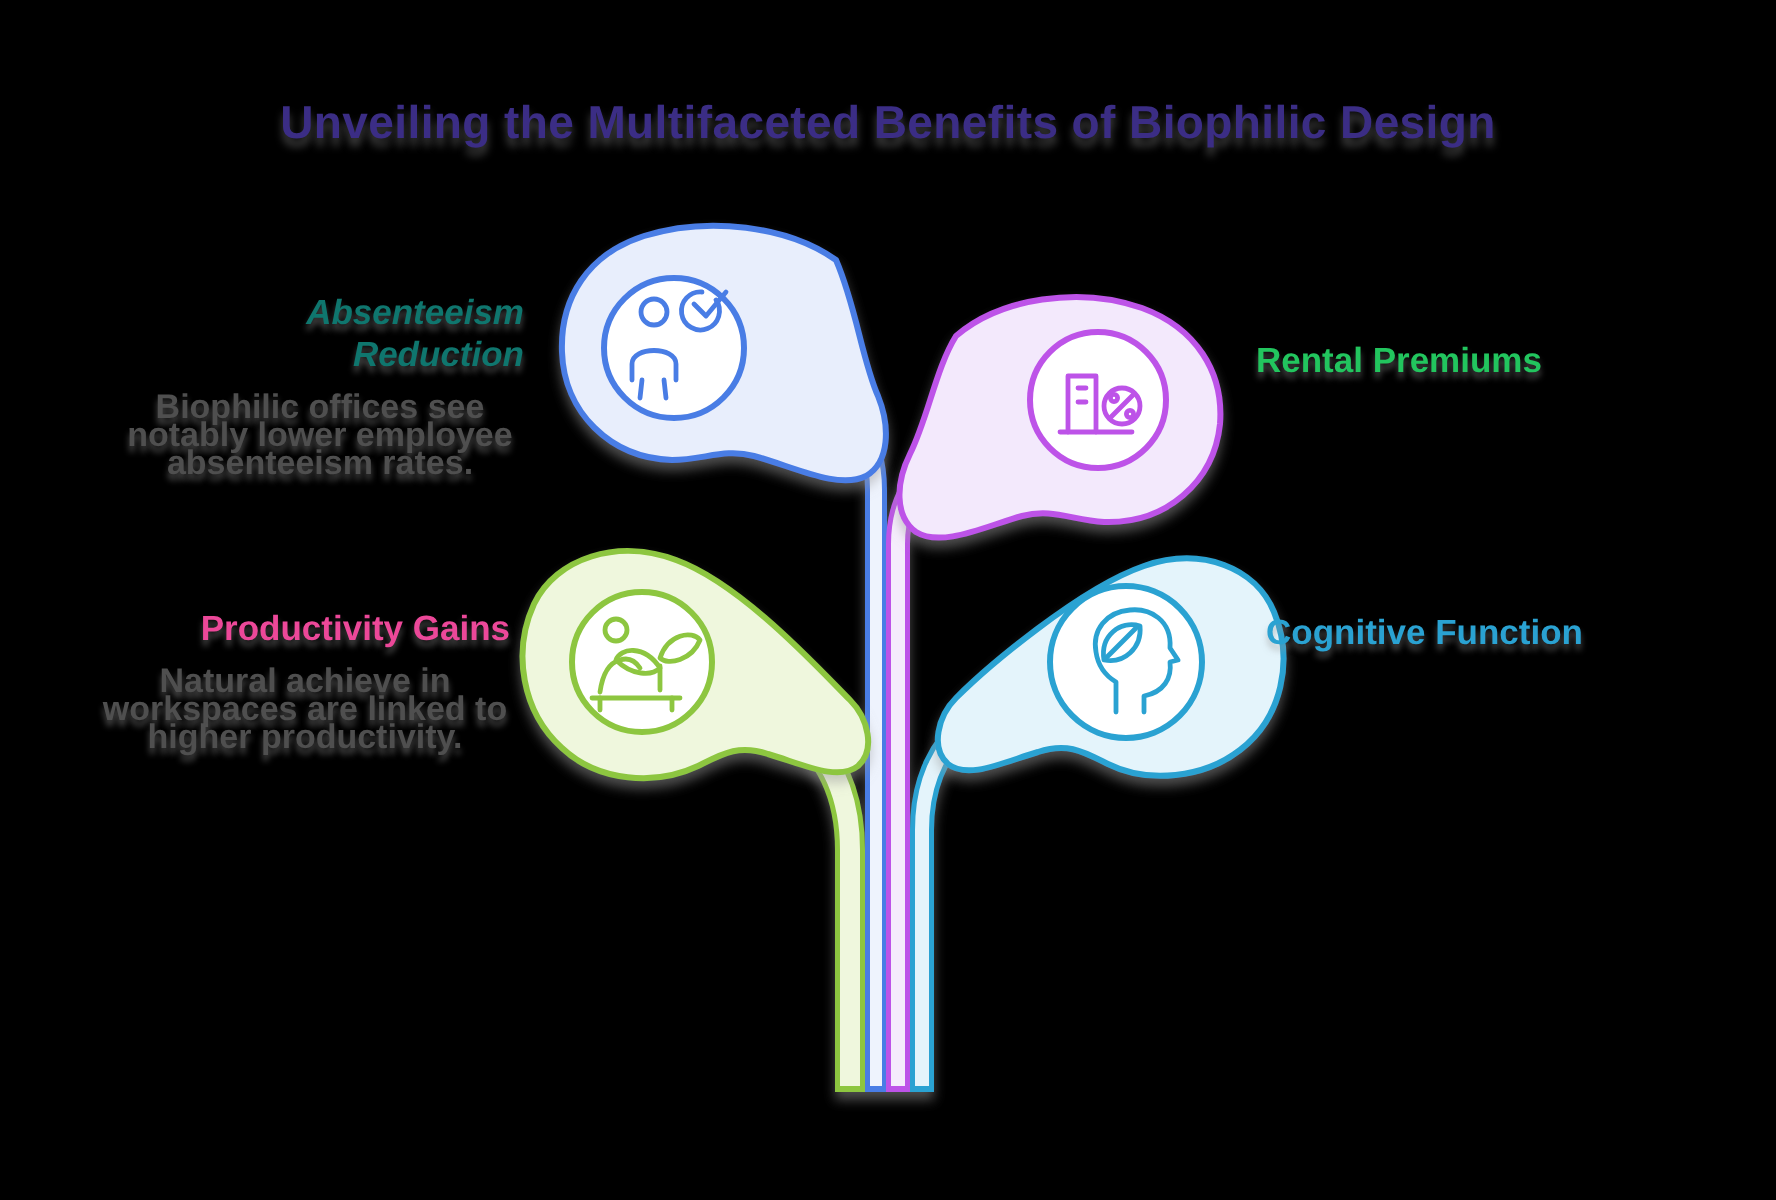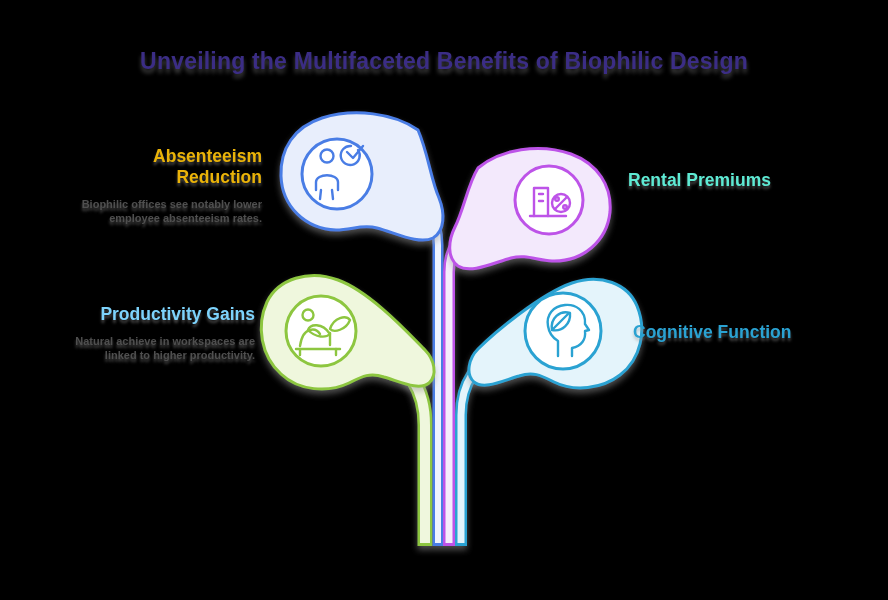--- a/index.html
+++ b/index.html
@@ -17,29 +17,30 @@
     text-shadow:0 4px 4px rgba(150,150,150,.45);
     margin:0;
   }
   svg.plant{position:absolute;left:0;top:0;}
   .block{position:absolute;}
   .block .label{
     font-size:17.5px;font-weight:800;line-height:21px;
     text-shadow:0 3px 3px rgba(150,150,150,.5);
   }
   .block .desc{
-    margin-top:9px;font-size:11px;line-height:14px;font-weight:600;
+    margin-top:9px;font-size:17px;line-height:14px;font-weight:600;
     color:#4f4f4f;
     text-shadow:0 3px 3px rgba(140,140,140,.55);
+    text-align:center;
   }
   .b-abs{left:58px;top:146px;width:204px;text-align:right;}
   .b-abs .label{max-width:140px;margin-left:auto;}
   .b-rent{left:628px;top:170px;width:170px;text-align:left;}
   .b-prod{left:50px;top:304px;width:205px;text-align:right;}
-  .b-cog{left:633px;top:322px;width:175px;text-align:left;}
+  .b-cog{left:633px;top:306px;width:175px;text-align:left;}
 </style>
 </head>
 <body>
 
 <div class="canvas">
 
   <h1 class="title" style="color: rgb(59, 45, 133);">Unveiling the Multifaceted Benefits of Biophilic Design</h1>
 
   <svg class="plant" width="888" height="600" viewBox="0 0 888 600">
     <defs>
@@ -127,30 +128,30 @@
         <g stroke="#2aa2d2" fill="none" stroke-width="2.4" stroke-linecap="round" stroke-linejoin="round">
           <path d="M 572 356 v -8 c 10 -2 14 -9 13 -17 l 4 -1 -4 -6 c 1 -14 -10 -20 -20 -19 c -12 1 -19 10 -17 21 c 1 7 5 12 10 15 v 15"></path>
           <path d="M 552 330 C 550 318, 560 310, 570 313 C 571 324, 562 332, 552 330 Z"></path>
           <path d="M 568 314 L 553 329"></path>
         </g>
       </g>
     </g>
   </svg>
 
   <div class="block b-abs">
-    <div class="label" style="color: #eab308;">Absenteeism Reduction</div>
+    <div class="label" style="color: #0f766e; font-style: italic;">Absenteeism Reduction</div>
     <div class="desc">Biophilic offices see notably lower employee absenteeism rates.</div>
   </div>
 
   <div class="block b-rent">
-    <div class="label" style="color: #5eead4;">Rental Premiums</div>
+    <div class="label" style="color: #22c55e;">Rental Premiums</div>
   </div>
 
   <div class="block b-prod">
-    <div class="label" style="color: #7dd3fc;">Productivity Gains</div>
+    <div class="label" style="color: #ec4899;">Productivity Gains</div>
     <div class="desc">Natural achieve in workspaces are linked to higher productivity.</div>
   </div>
 
   <div class="block b-cog">
     <div class="label" style="color: rgb(42, 162, 210);">Cognitive Function</div>
   </div>
 
 </div>
 
 </body></html>

